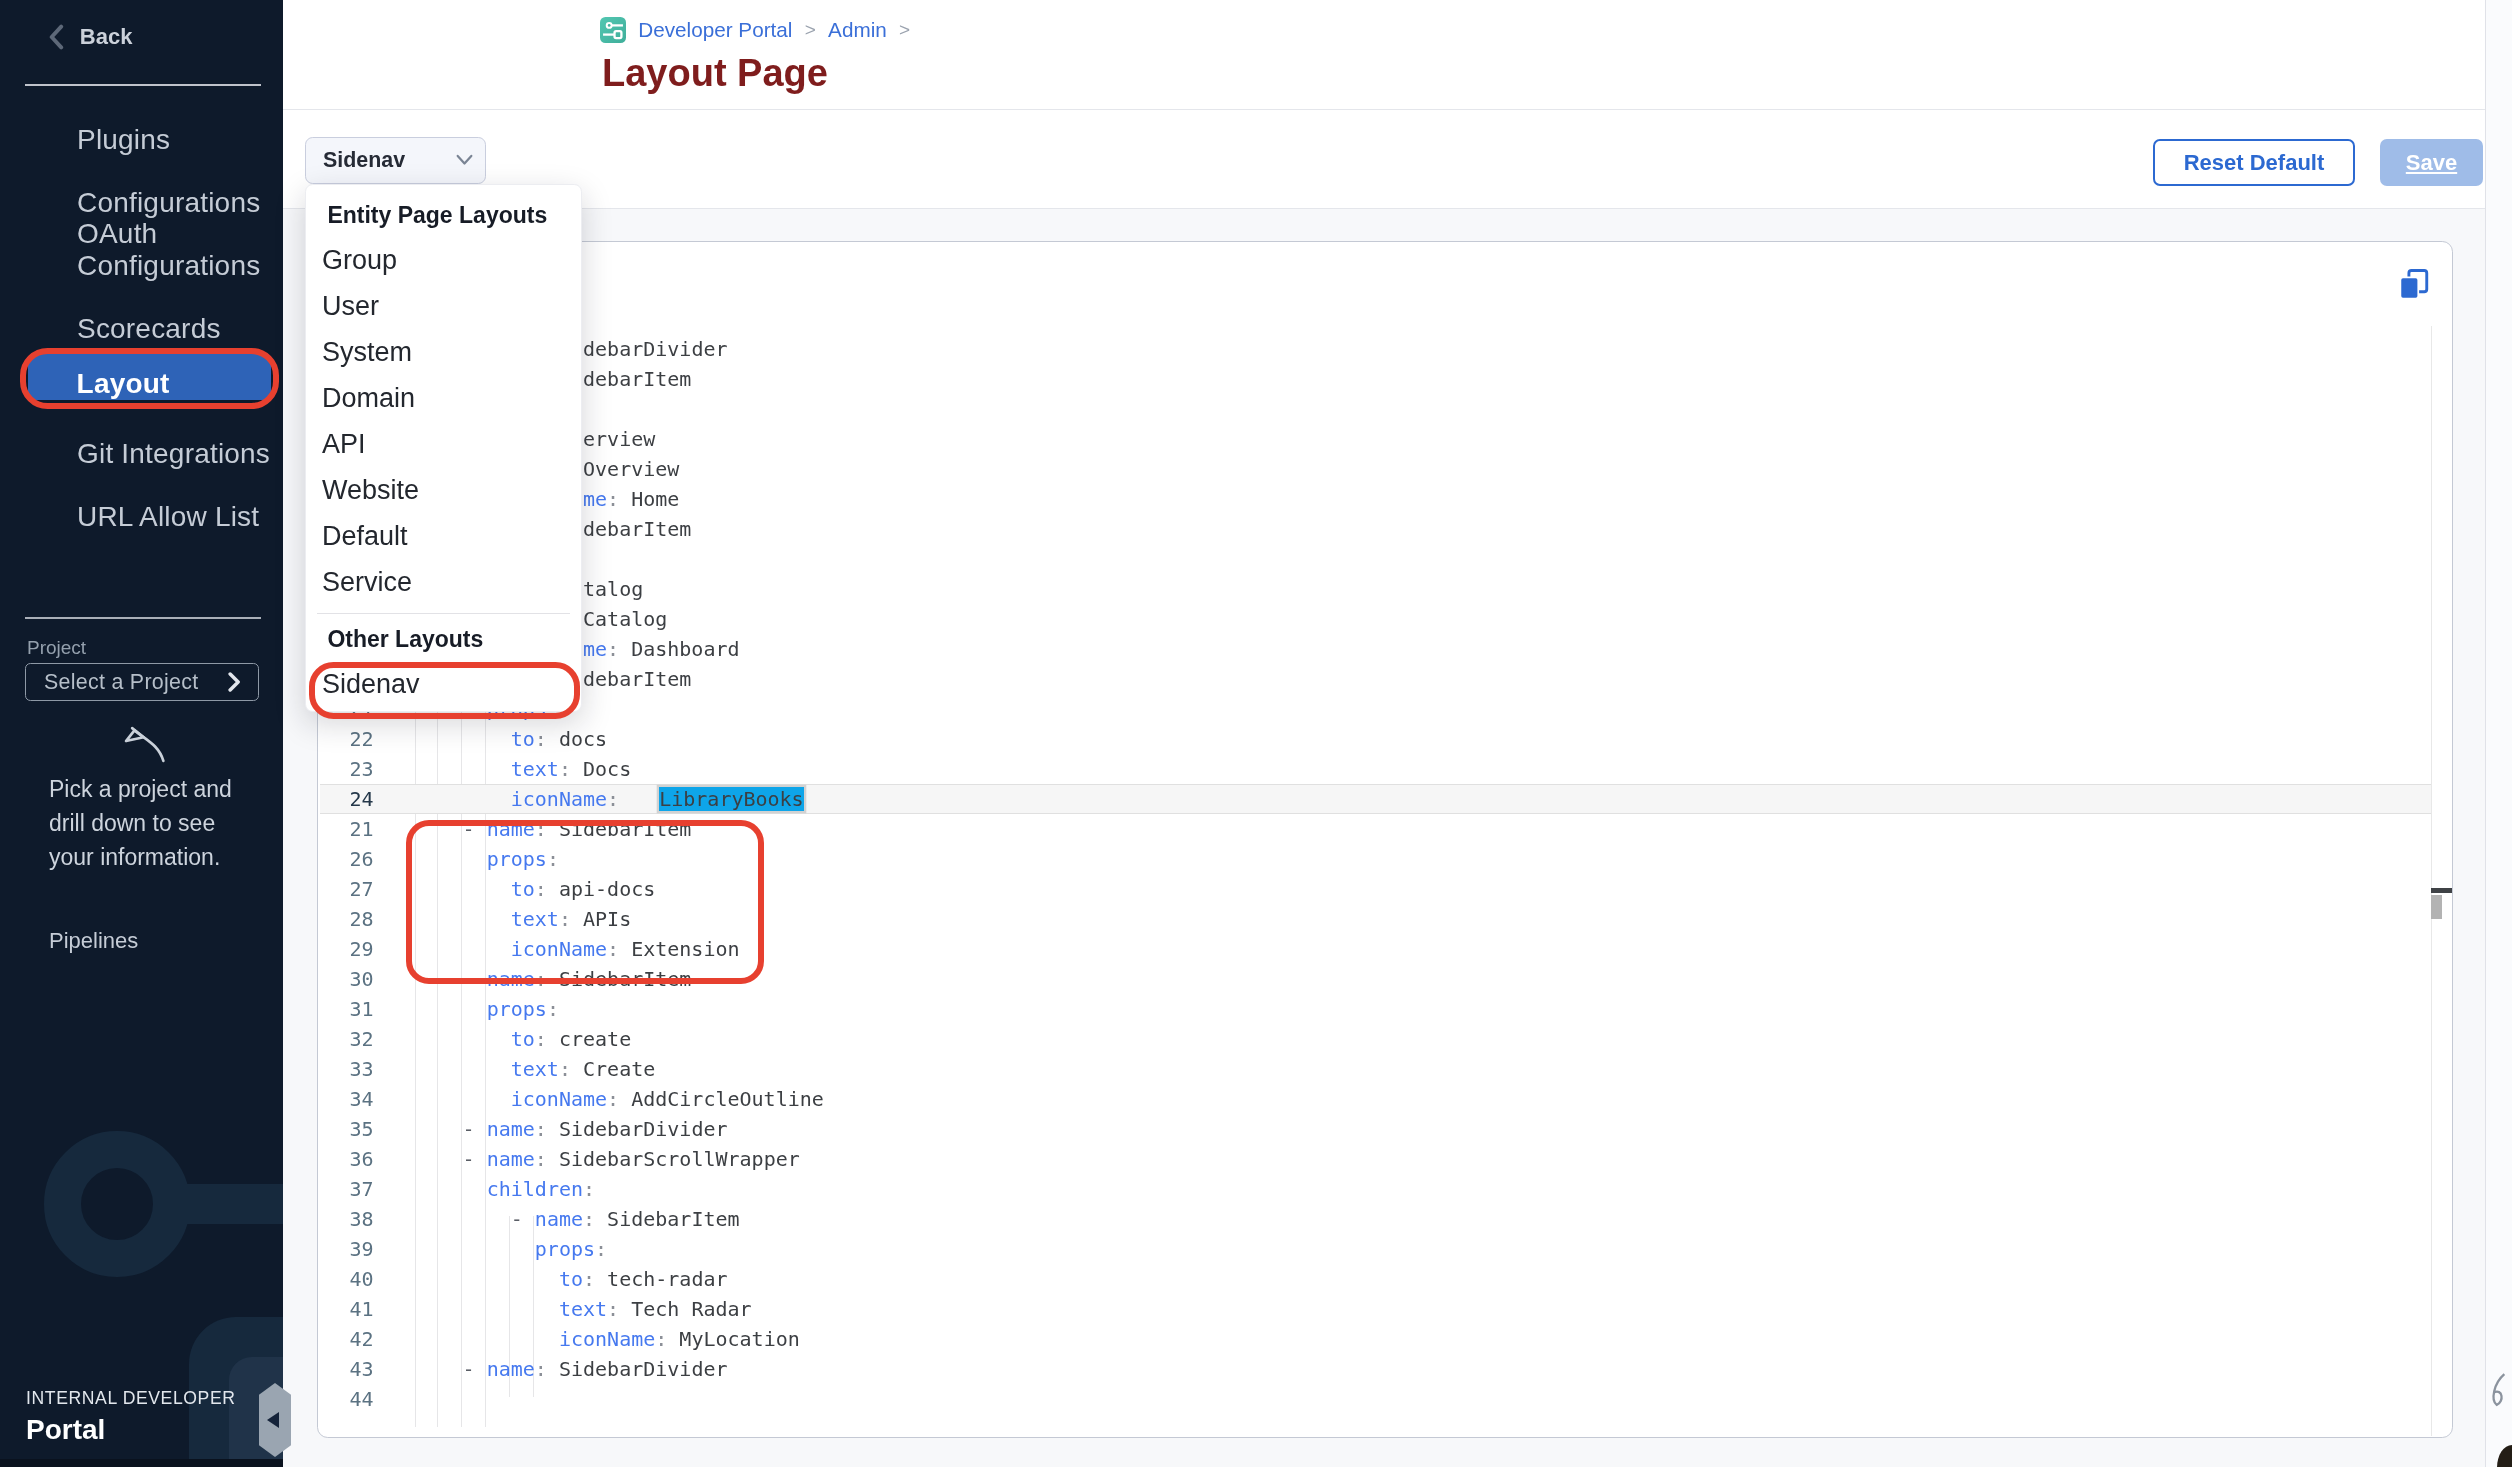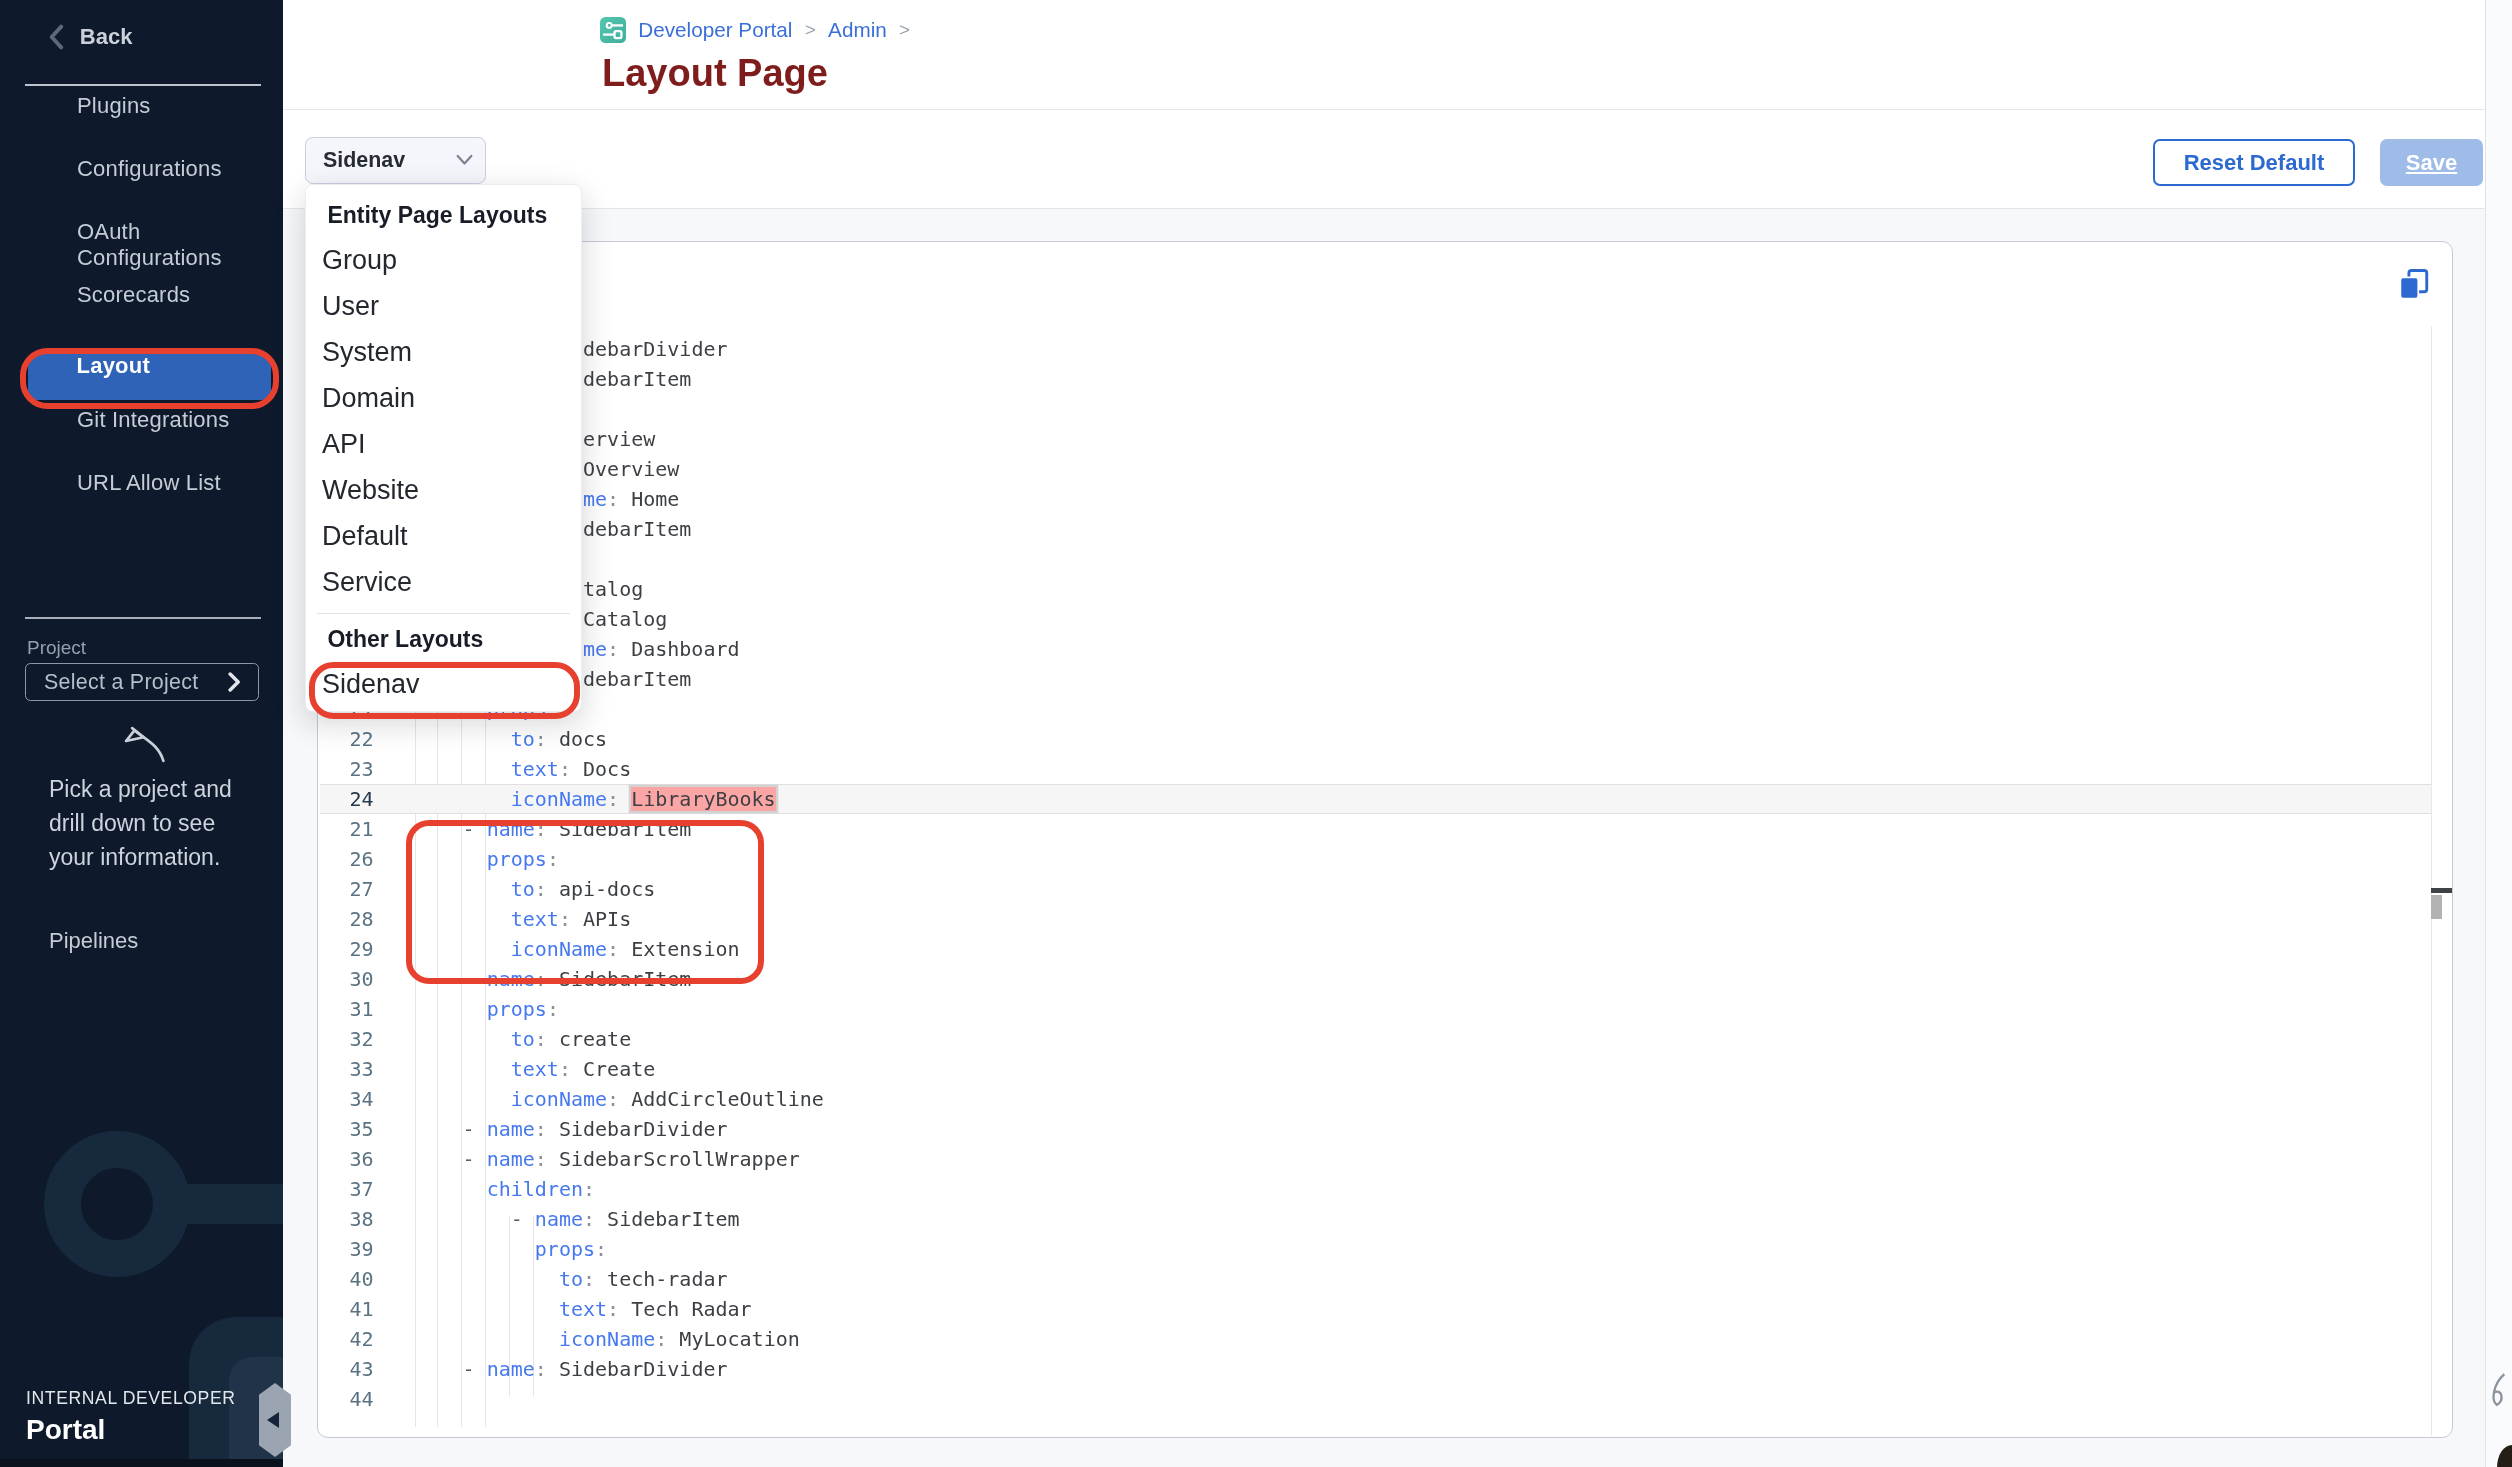--- a/index.html
+++ b/index.html
@@ -10,22 +10,22 @@
   
   .sidebar { position:absolute; left:0; top:0; width:283px; height:1468px;
     background:#0E1A2B; overflow:hidden; z-index:10; color:#C5CCD6; }
   .back-row { position:absolute; left:46px; top:18.4px; height:38px; display:flex;
     align-items:center; gap:13.8px; cursor:pointer; }
   .back-row span { font-size:22px; font-weight:600; color:#CBD1DA; }
   .sb-divider { position:absolute; left:25px; width:236px; height:1.5px; background:rgba(222,226,232,.85); }
   .sb-divider.d1 { top:84px; }
   .sb-divider.d2 { top:617px; background:rgba(222,226,232,.75); }
   .nav { position:absolute; left:0; right:0; top:93px; }
-  .nav-item { height:63px; display:flex; align-items:flex-start; padding-left:77px;
-    font-size:22px; letter-spacing:0.2px; color:#C5CCD6; cursor:pointer; }
+  .nav-item { height:63px; display:flex; align-items:flex-end; padding-left:77px;
+    font-size:28px; letter-spacing:0.2px; color:#C5CCD6; cursor:pointer; }
   .nav-item.active { height:47px; margin:7.7px 12.3px 7.7px 27.6px; padding-left:49px;
     background:#2E63B7; border-radius:6.9px; color:#fff; font-weight:600; }
   .proj-label { position:absolute; left:27px; top:637px; font-size:19px; color:#94A0AD; }
   .proj-select { position:absolute; left:24.5px; top:663px; width:234px; height:38px;
     border:1.5px solid #8E99A6; border-radius:5.4px; display:flex; align-items:center;
     justify-content:space-between; padding:0 17px 0 18.4px; cursor:pointer; }
   .proj-select span { font-size:21.4px; color:#B6BFC9; letter-spacing:0.3px; }
   .help-text { position:absolute; left:49px; top:772px; font-size:23px; line-height:34px;
     color:#CDD4DD; white-space:pre-line; }
   .pipelines { position:absolute; left:49px; top:922px; height:37px; display:flex;
@@ -81,21 +81,21 @@
   .crow { display:flex; height:30px; align-items:center;
     font-family:"DejaVu Sans Mono", monospace; font-size:20px; }
   .crow.active { background:#F6F6F6; box-shadow:inset 0 0.8px 0 #D9D9D9, inset 0 -0.8px 0 #D9D9D9; }
   .ln { width:54px; flex:0 0 54px; text-align:right; color:#5B7282; }
   .crow.active .ln { color:#25384A; }
   .ct { padding-left:65px; white-space:pre; color:#3C3F43; }
   .c-key { color:#4679EF; }
   .c-colon { color:#8B8F97; }
   .c-dash { color:#5A5E66; }
   .c-val { color:#3C3F43; }
-  .c-sel { background:#fca5a5; box-shadow:0 0 0 2.3px #D2D2D2; }
+  .c-sel { background:#0ea5e9; box-shadow:0 0 0 2.3px #D2D2D2;margin-left:28px; }
   .track-line { position:absolute; top:84px; bottom:1.5px; right:20.7px; width:0.8px; background:#E8E8E8; }
   .ruler-mark { position:absolute; right:0; top:646px; width:20.7px; height:4.6px; background:#3F4246; }
   .scroll-thumb { position:absolute; right:10px; top:653px; width:10.7px; height:24px; background:#B3B3B3; cursor:pointer; }
 
   
   .dropdown { position:absolute; left:305px; top:184px; width:277px; height:528px;
     background:#fff; border:0.8px solid #ECEDF1; border-radius:7.7px; z-index:40;
     box-shadow:0 10.7px 31px rgba(20,24,40,.18); padding-top:9.2px; }
   .dd-head { height:43px; display:flex; align-items:center; padding-left:21.4px;
     font-size:23px; font-weight:700; color:#171C26; }

